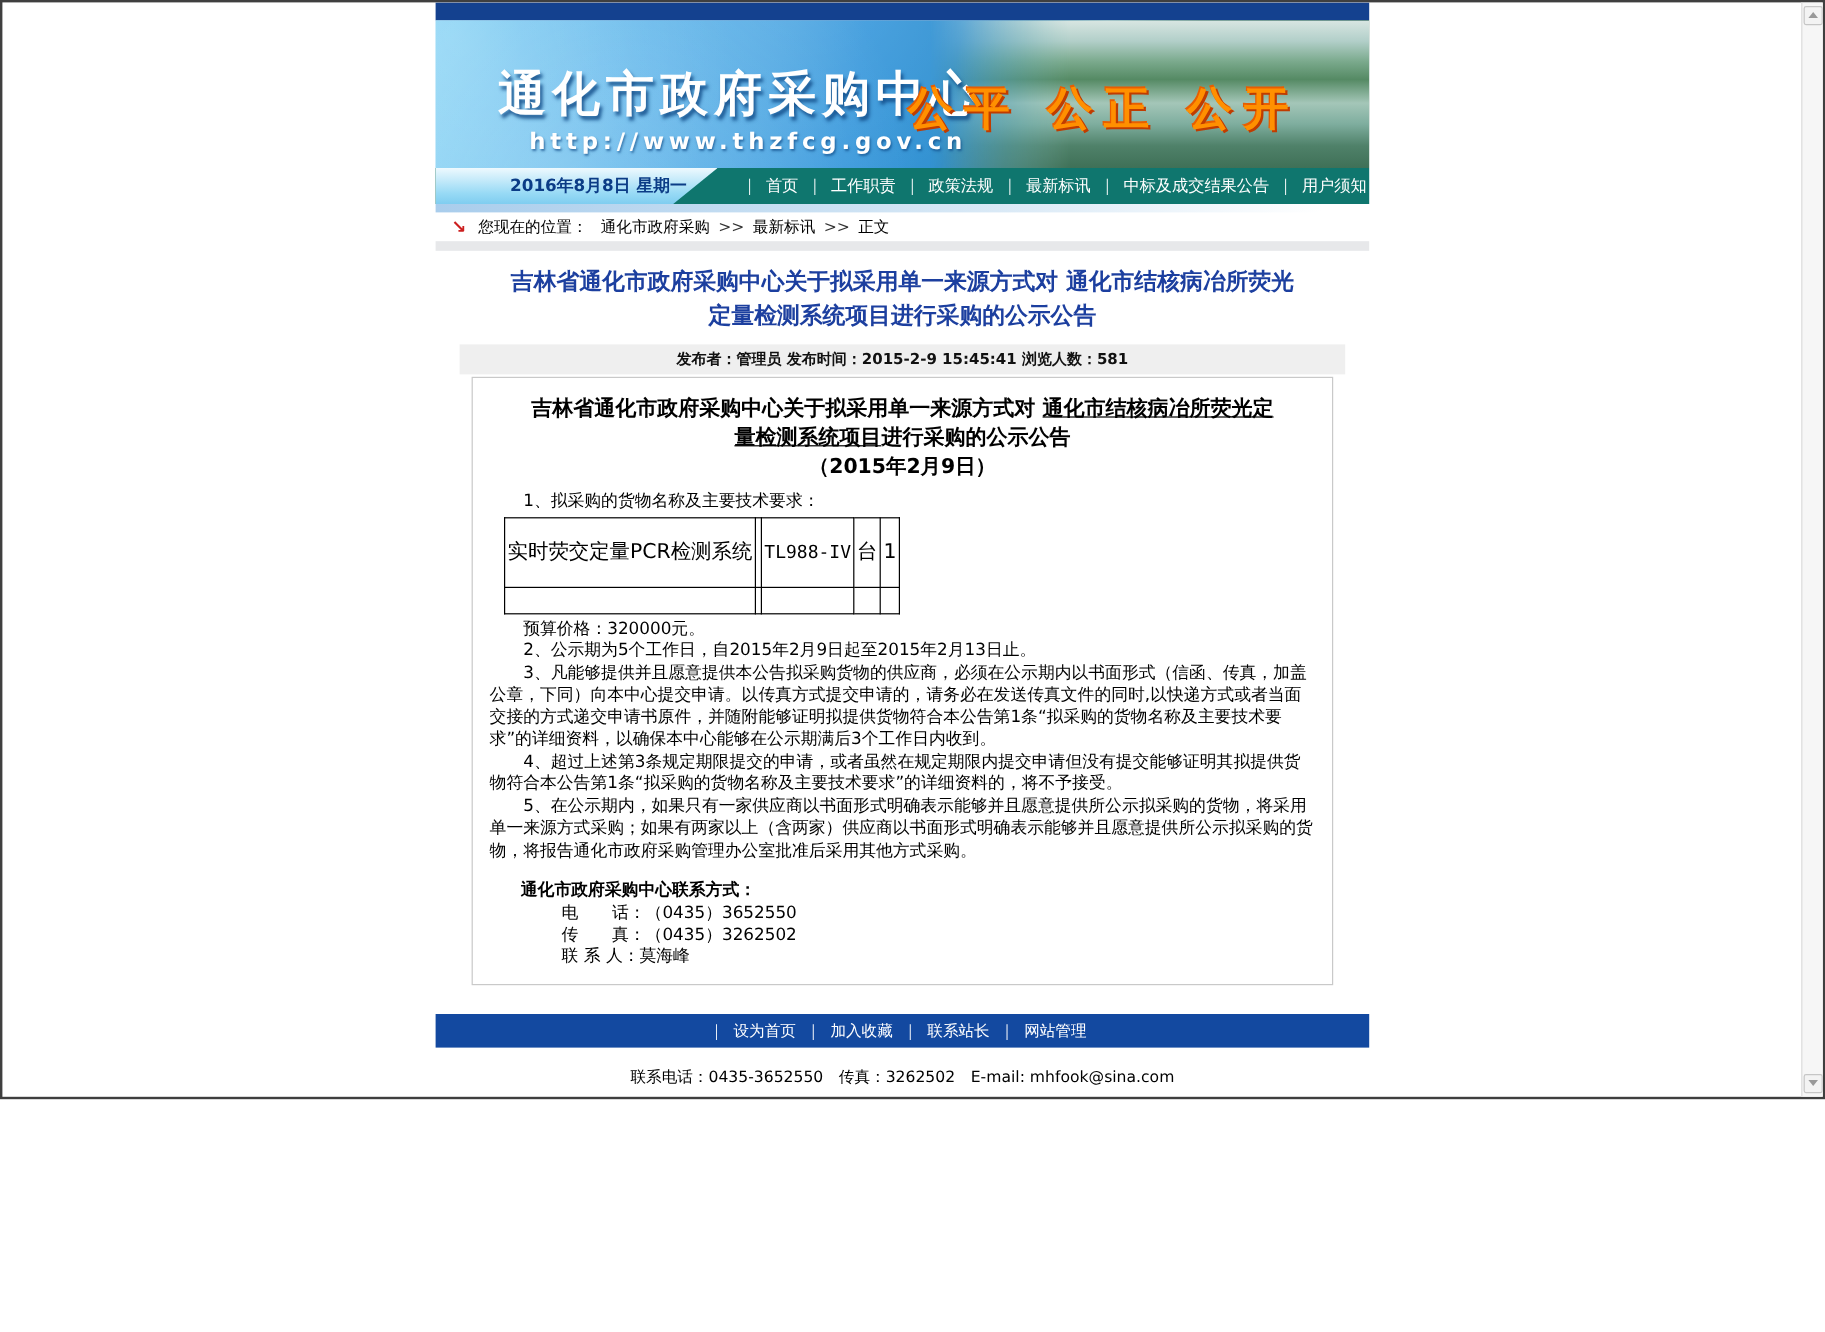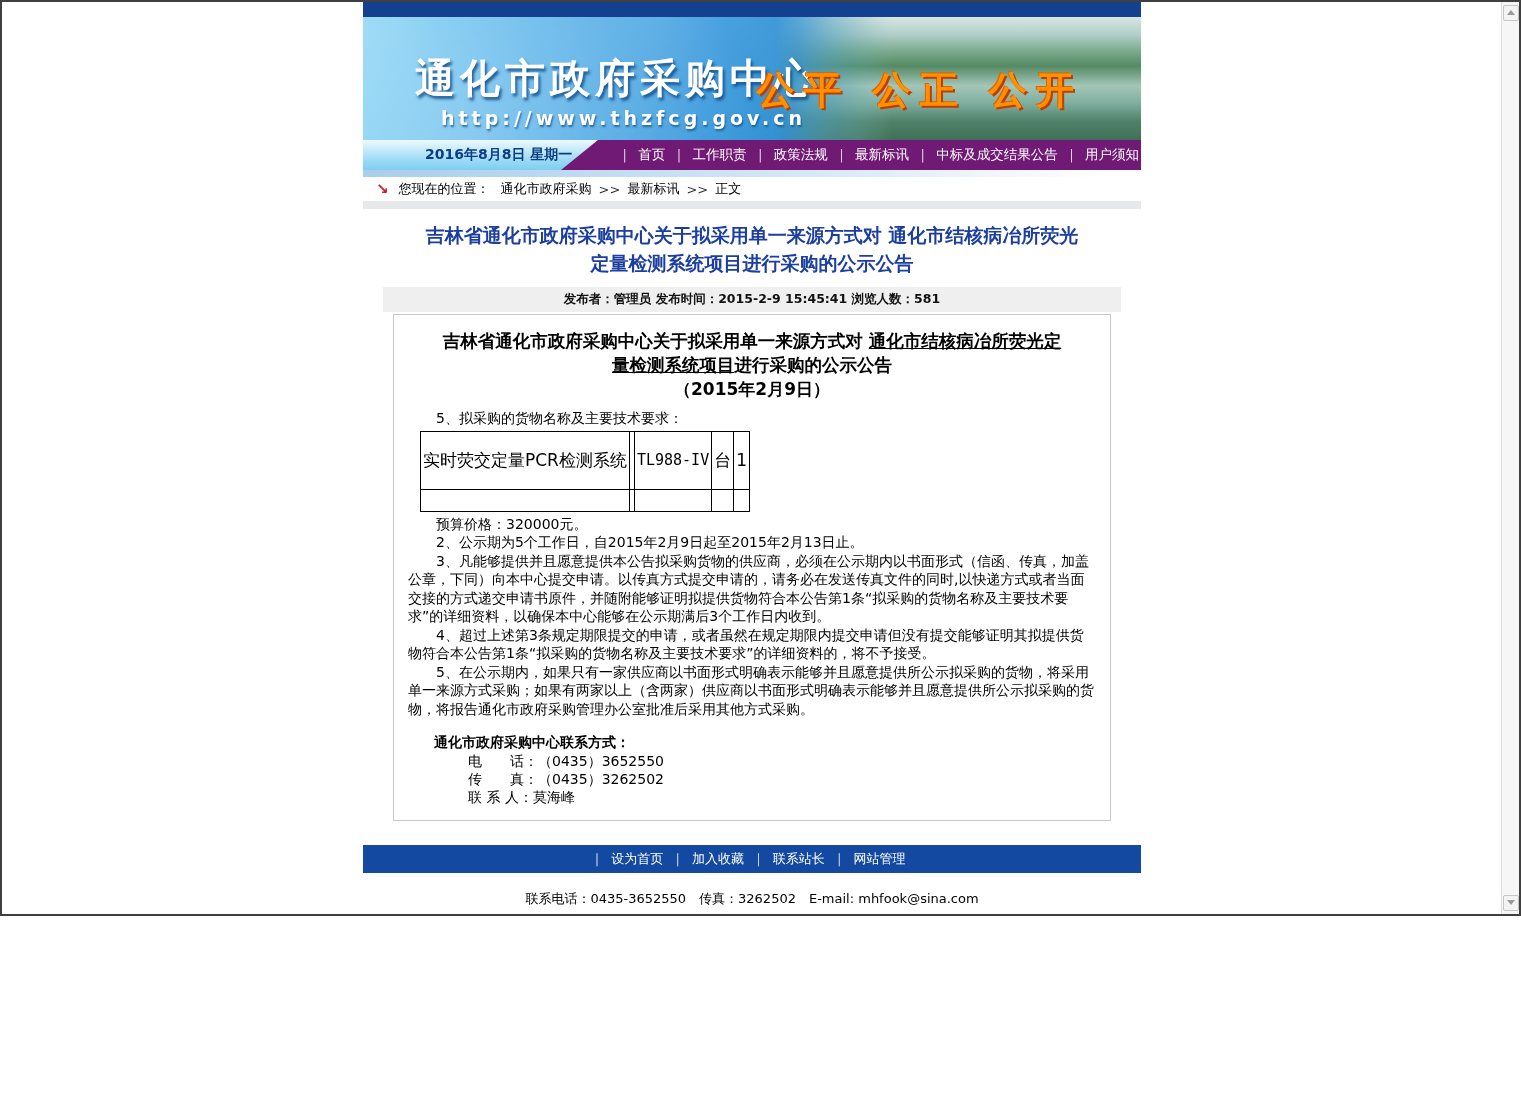--- a/index.html
+++ b/index.html
@@ -22,21 +22,21 @@
     -webkit-mask-image:linear-gradient(to right,transparent,#000 32%);
     mask-image:linear-gradient(to right,transparent,#000 32%);}
   .banner-title{position:absolute;left:52px;top:34px;color:#fff;font-size:40px;font-weight:bold;letter-spacing:5px;
     text-shadow:2px 3px 3px rgba(16,74,134,.85);}
   .banner-url{position:absolute;left:78px;top:90px;color:#fff;font-size:19px;font-weight:bold;letter-spacing:4px;
     text-shadow:1px 2px 2px rgba(16,74,134,.7);}
   .banner-slogan{position:absolute;right:58px;top:48px;color:#ff9000;font-size:38px;font-weight:bold;letter-spacing:9px;
     text-shadow:2px 2px 0 #c03c00,-1px -1px 0 #e85e00;}
 
   
-  .navbar{position:relative;height:30px;background:#701a75;text-decoration:underline;}
+  .navbar{position:relative;height:30px;background:#0f766e;text-decoration:underline;}
   .date-tab{position:absolute;left:0;top:0;height:30px;width:235px;
     background:linear-gradient(to bottom,#eef9fe,#98daf5 70%,#7fcdf0);
     clip-path:polygon(0 0,235px 0,198px 30px,0 30px);
     display:flex;align-items:center;}
   .date-text{margin-left:62px;color:#0b3c86;font-weight:bold;font-size:14px;}
   .nav-links{position:absolute;left:255px;top:0;height:30px;display:flex;align-items:center;color:#fff;font-size:13.5px;}
   .nav-item{padding:0 7px;cursor:pointer;white-space:nowrap;}
   .nav-sep{opacity:.95;}
   .nav-shadow{height:7px;background:linear-gradient(to right,#a9cdec,#d9e9f6 60%,#ffffff 95%);}
 
@@ -141,21 +141,21 @@
     <div class="page-title">吉林省通化市政府采购中心关于拟采用单一来源方式对 通化市结核病冶所荧光定量检测系统项目进行采购的公示公告</div>
 
     <div class="meta-bar">发布者：管理员  发布时间：2015-2-9 15:45:41  浏览人数：581</div>
 
     <div class="article">
       <div class="a-title">
         <span>吉林省通化市政府采购中心关于拟采用单一来源方式对 </span><span class="u">通化市结核病冶所荧光定量检测系统项目</span><span>进行采购的公示公告</span>
       </div>
       <div class="a-date">（2015年2月9日）</div>
 
-      <p>5、拟采购的货物名称及主要技术要求：</p>
+      <p>1、拟采购的货物名称及主要技术要求：</p>
 
       <table class="goods">
         <tbody>
         <tr class="r1">
           <td>实时荧交定量PCR检测系统</td>
           <td></td>
           <td class="model">TL988-IV</td>
           <td>台</td>
           <td>1</td>
         </tr>

